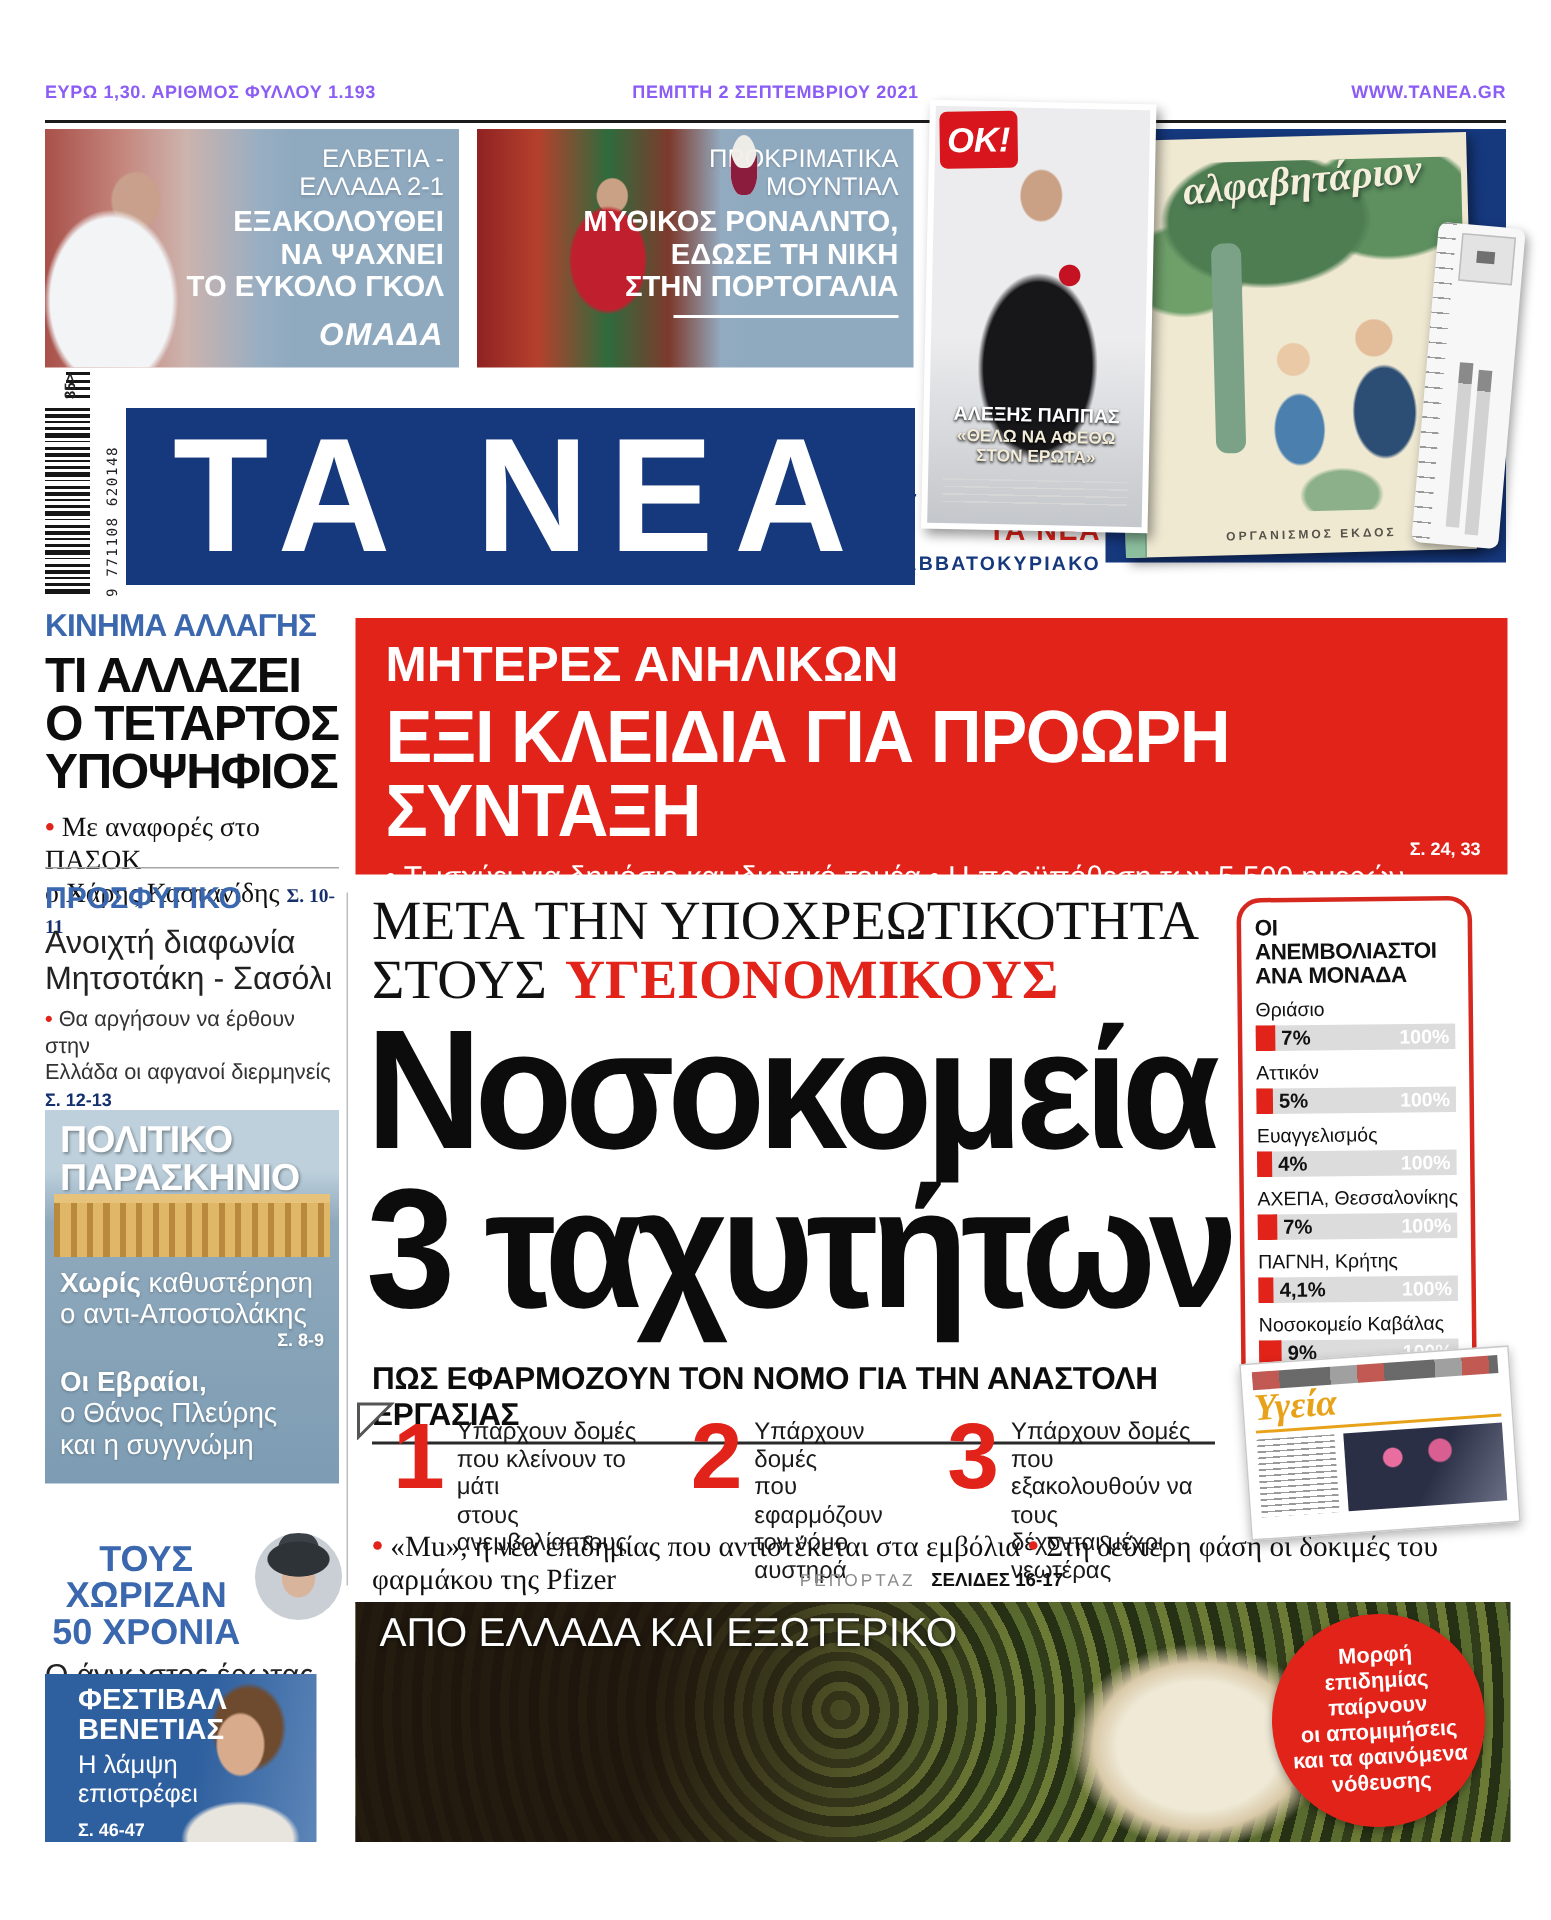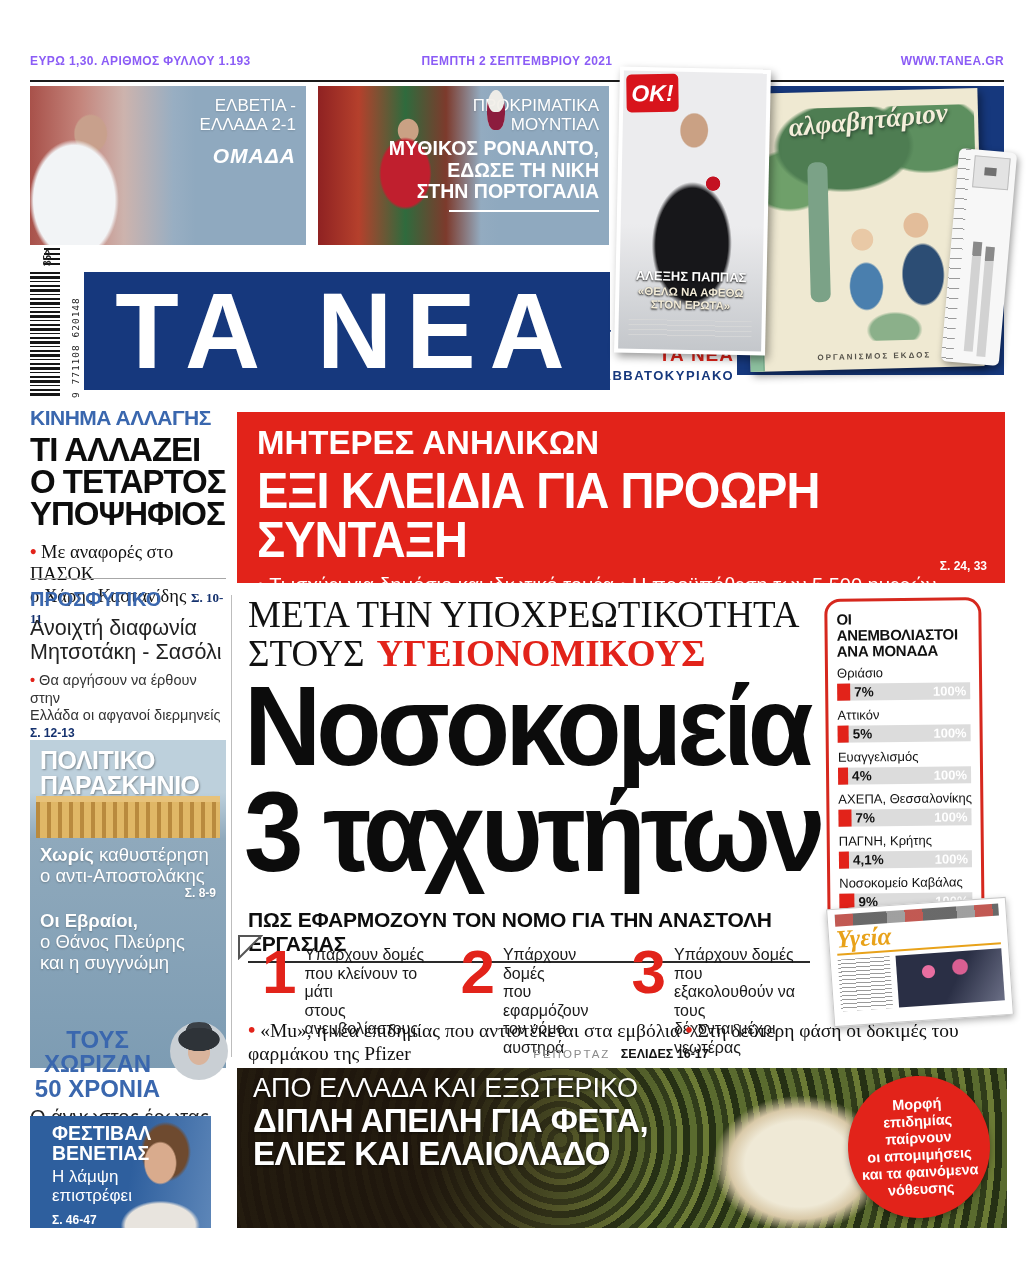--- a/index.html
+++ b/index.html
@@ -122,21 +122,21 @@
   .kinima-title{font-size:33px;font-weight:bold;line-height:.97;letter-spacing:-1px;margin-top:4px;color:#0d0d0d;}
   .kinima-text{font-family:"Liberation Serif",serif;font-size:18.5px;line-height:1.18;margin-top:12px;color:#111;}
   .kinima .pageref{font-size:13px;}
   .ldiv{left:30px;top:578px;width:196px;height:1px;background:#a7a7a7;}
   .prosf{left:30px;top:588px;}
   .prosf .sec-head{font-size:20px;}
   .prosf-title{font-size:21.5px;line-height:1.1;margin-top:6px;color:#222;}
   .prosf-text{font-size:14.5px;line-height:1.2;margin-top:8px;color:#333;}
   .prosf .pageref{font-size:12px;display:block;margin-top:2px;}
 
-  .politiko{left:30px;top:740px;width:196px;height:328px;color:#fff;box-sizing:border-box;padding:8px 10px;
+  .politiko{left:30px;top:740px;width:196px;height:249px;color:#fff;box-sizing:border-box;padding:8px 10px;
      background:linear-gradient(180deg,#bdd0dc 0 16%,#8fa9bc 30%,#7d9cb3 100%);overflow:hidden;}
   .pol-head{font-size:25px;font-weight:bold;line-height:.98;letter-spacing:-.5px;text-shadow:1px 1px 2px rgba(0,0,0,.35);position:relative;z-index:2;}
   .building{position:absolute;left:6px;right:6px;top:56px;height:42px;z-index:1;
      background:
        linear-gradient(180deg,#e7c27a 0 6px,rgba(0,0,0,0) 6px),
        repeating-linear-gradient(90deg,#b98a3e 0 4px,#e0b766 4px 11px),
        #d9ad55;}
   .pol-items{position:relative;z-index:2;margin-top:48px;}
   .pol-item{font-size:18.5px;line-height:1.13;margin-bottom:11px;text-shadow:0 1px 2px rgba(0,0,0,.25);}
   .pol-item b{font-weight:bold;}
@@ -234,20 +234,23 @@
   <div class="abs topbar">
     <span>ΕΥΡΩ 1,30. ΑΡΙΘΜΟΣ ΦΥΛΛΟΥ 1.193</span>
     <span class="tb-c">ΠΕΜΠΤΗ 2 ΣΕΠΤΕΜΒΡΙΟΥ 2021</span>
     <span class="tb-r">WWW.TANEA.GR</span>
   </div>
   <div class="abs toprule"></div>
 
   <div class="abs teaser t1">
     <div class="tz-kicker pl">ΕΛΒΕΤΙΑ -
 ΕΛΛΑΔΑ 2-1</div>
+    <div class="tz-title pl">ΕΞΑΚΟΛΟΥΘΕΙ
+ΝΑ ΨΑΧΝΕΙ
+ΤΟ ΕΥΚΟΛΟ ΓΚΟΛ</div>
     <div class="tz-brand">ΟΜΑΔΑ</div>
   </div>
 
   <div class="abs teaser t2">
     <div class="wc-emblem"></div>
     <div class="tz-kicker pl">ΠΡΟΚΡΙΜΑΤΙΚΑ
 ΜΟΥΝΤΙΑΛ</div>
     <div class="tz-title pl">ΜΥΘΙΚΟΣ ΡΟΝΑΛΝΤΟ,
 ΕΔΩΣΕ ΤΗ ΝΙΚΗ
 ΣΤΗΝ ΠΟΡΤΟΓΑΛΙΑ</div>
@@ -490,22 +493,20 @@
     <div class="yg-rule"></div>
     <div class="yg-body">
       <div class="yg-text"></div>
       <div class="yg-photo"></div>
     </div>
   </div>
 
   <div class="abs band">
     <div class="band-inner">
       <div class="band-kicker">ΑΠΟ ΕΛΛΑΔΑ ΚΑΙ ΕΞΩΤΕΡΙΚΟ</div>
-      <div class="band-title pl">ΔΙΠΛΗ ΑΠΕΙΛΗ ΓΙΑ ΦΕΤΑ,
-ΕΛΙΕΣ ΚΑΙ ΕΛΑΙΟΛΑΔΟ</div>
     </div>
     <div class="circle">
       <span class="pl">Μορφή
 επιδημίας
 παίρνουν
 οι απομιμήσεις
 και τα φαινόμενα
 νόθευσης</span>
     </div>
   </div>

